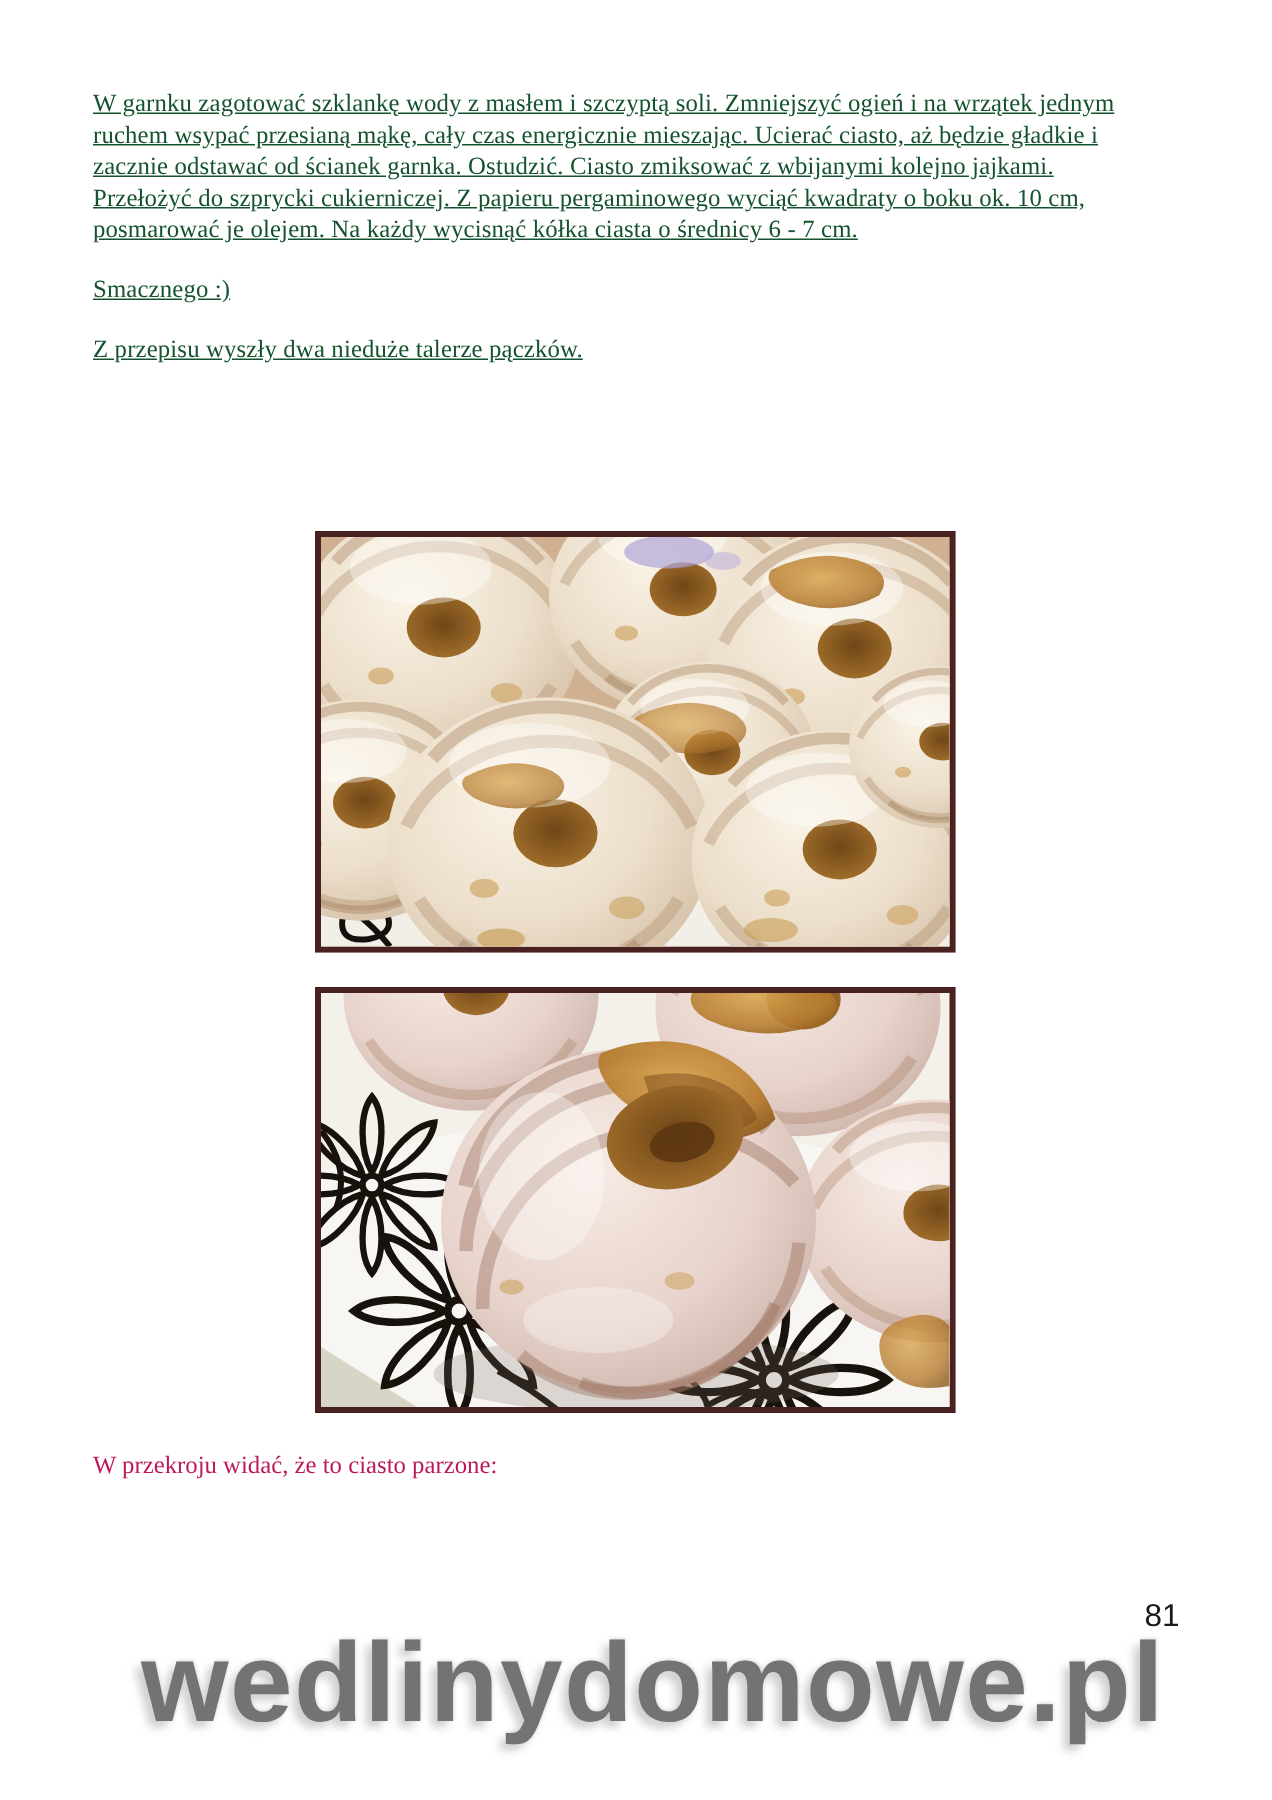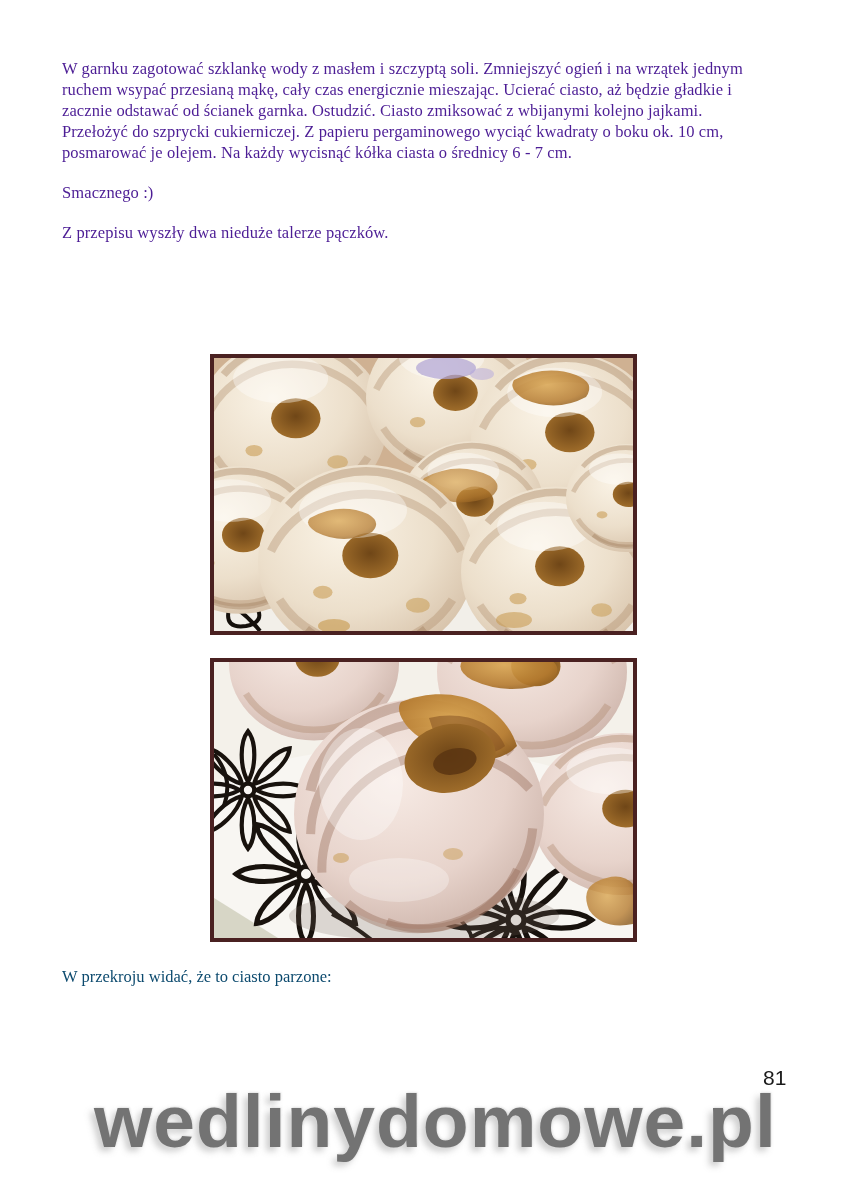--- a/index.html
+++ b/index.html
@@ -9,35 +9,36 @@
     background:#ffffff;
     overflow:hidden;
     font-family:"Liberation Serif", serif;
   }
   .content{
     position:absolute;left:62px;top:58px;width:708px;
   }
   .content p{
     margin:0 0 19px 0;
     font-size:16.5px;line-height:21px;
-    color:#4c1d95;
+    color:#14532d;
     letter-spacing:0.1px;
+    text-decoration:underline;
   }
   figure.photo{
     position:absolute;margin:0;padding:0;
     border:4px solid #4a2121;
     background:#cfb192;
     box-sizing:border-box;
   }
   #photo1{left:210px;top:354px;width:427px;height:281px;}
   #photo2{left:210px;top:658px;width:427px;height:284px;}
   figure.photo svg{display:block;width:100%;height:100%;}
   .closing{
     position:absolute;left:62px;top:966px;
-    font-size:16.5px;line-height:21px;color:#0c4a6e;
+    font-size:16.5px;line-height:21px;color:#be185d;
   }
   .watermark{
     position:absolute;left:94px;top:1078px;width:700px;
     font-family:"Liberation Sans", sans-serif;
     font-size:75px;font-weight:bold;letter-spacing:1px;
     color:#737373;
     text-shadow:-4px 4px 6px rgba(198,198,198,.85), 1px -1px 2px rgba(224,224,224,.7), 0 0 1px #ececec;
     user-select:none;
     white-space:nowrap;
   }

